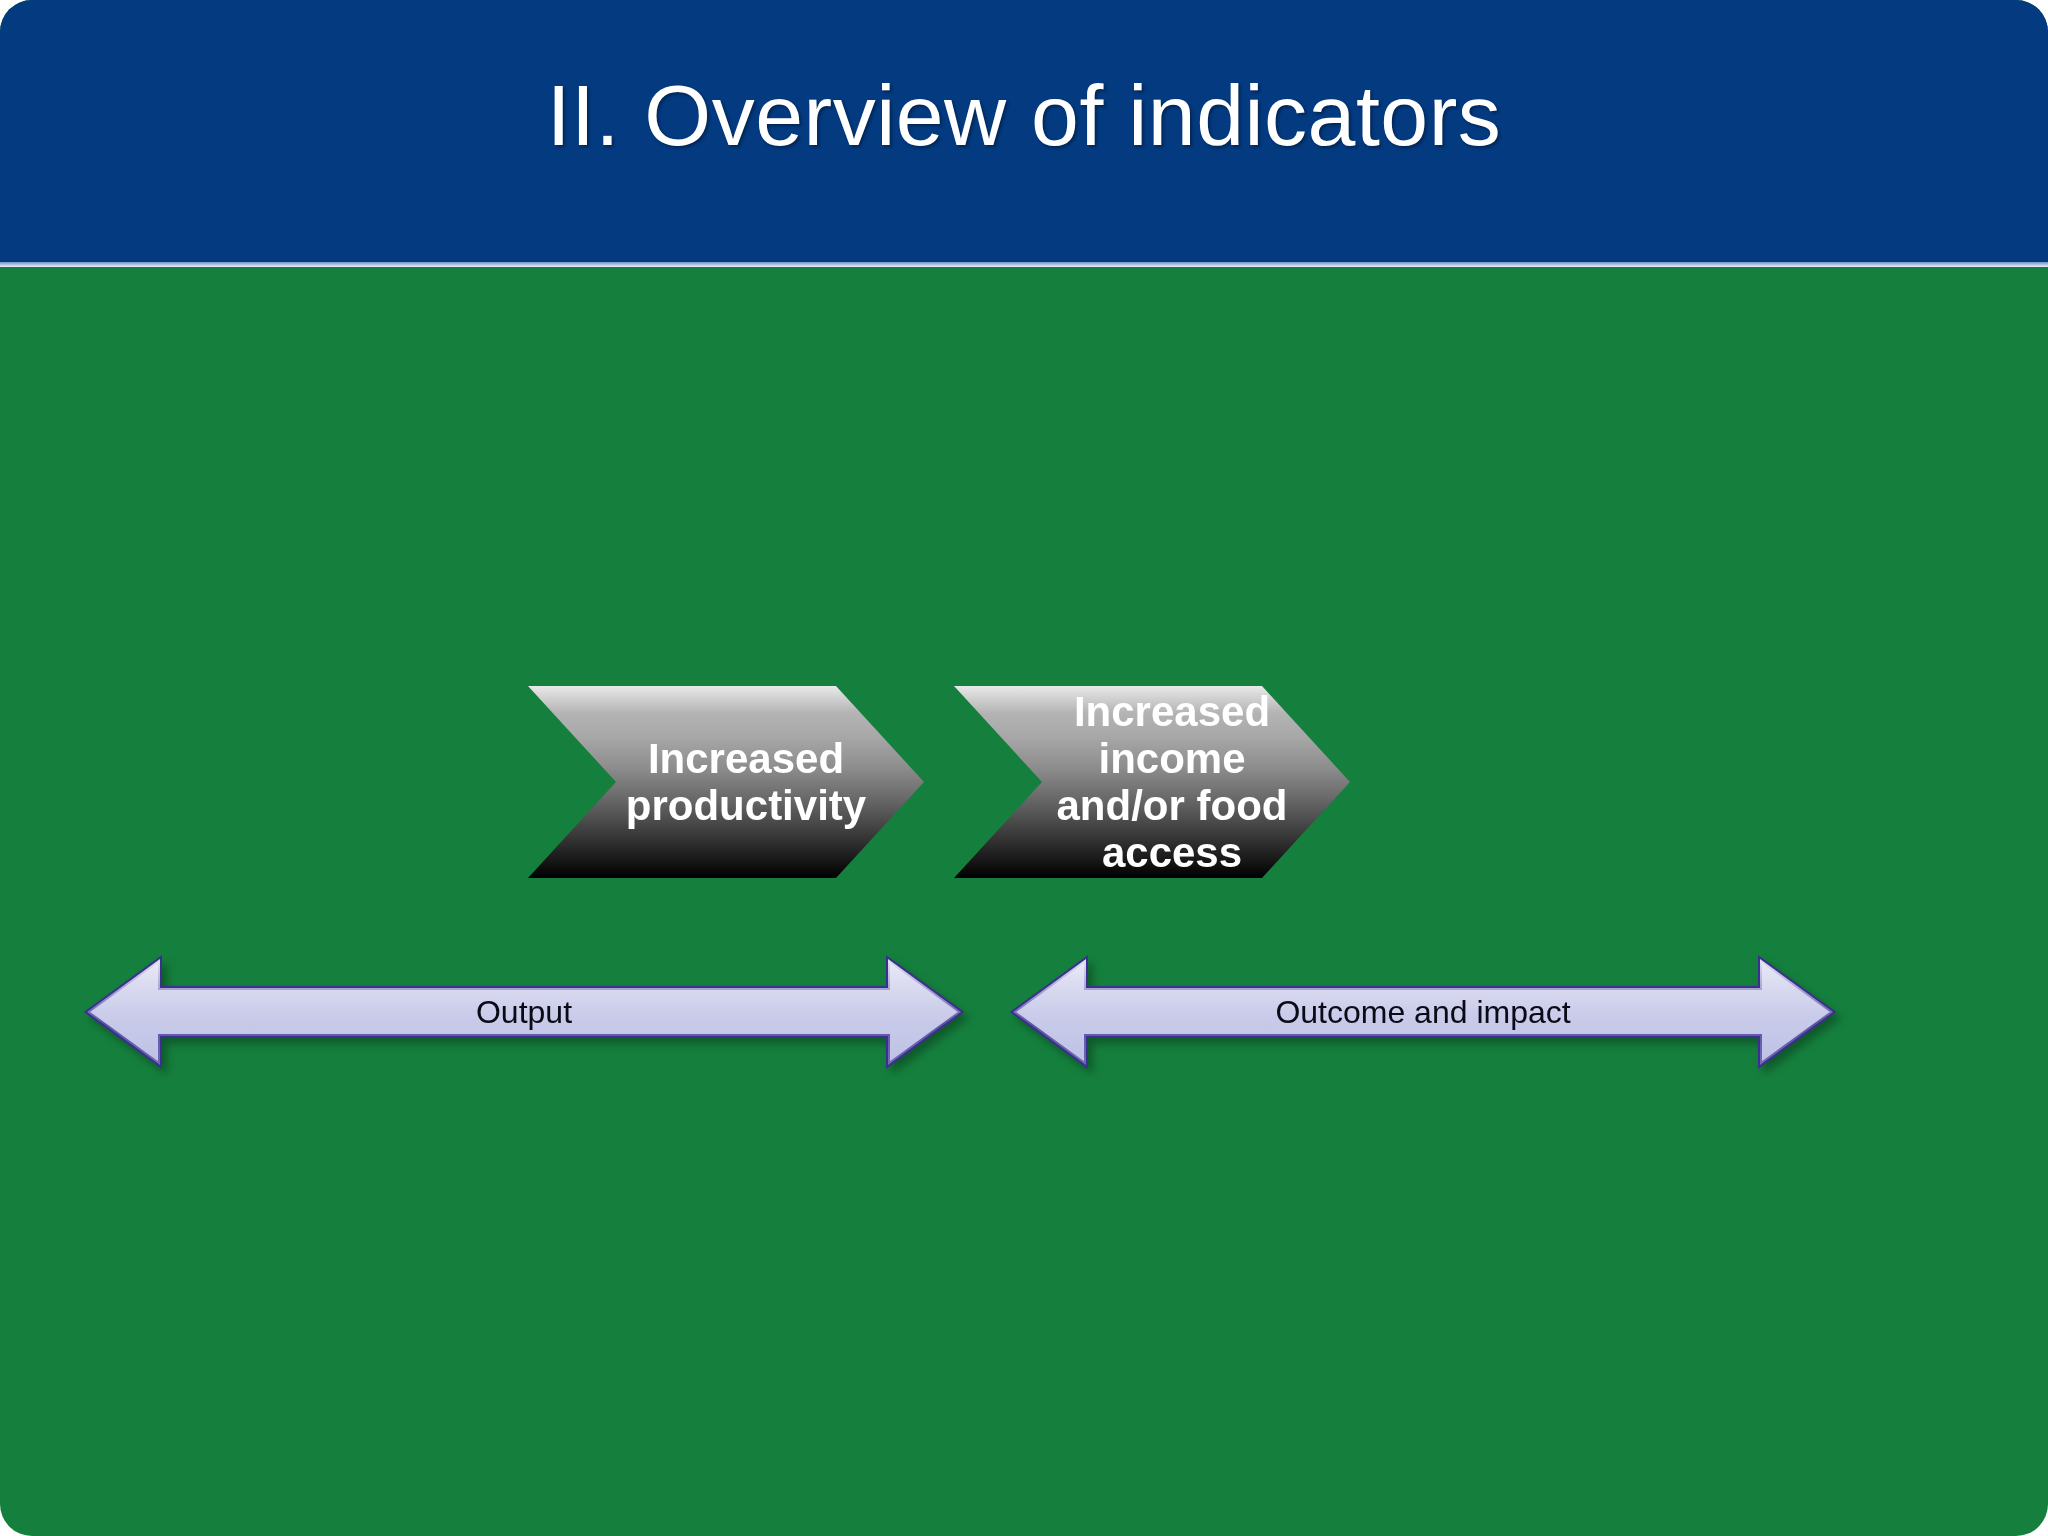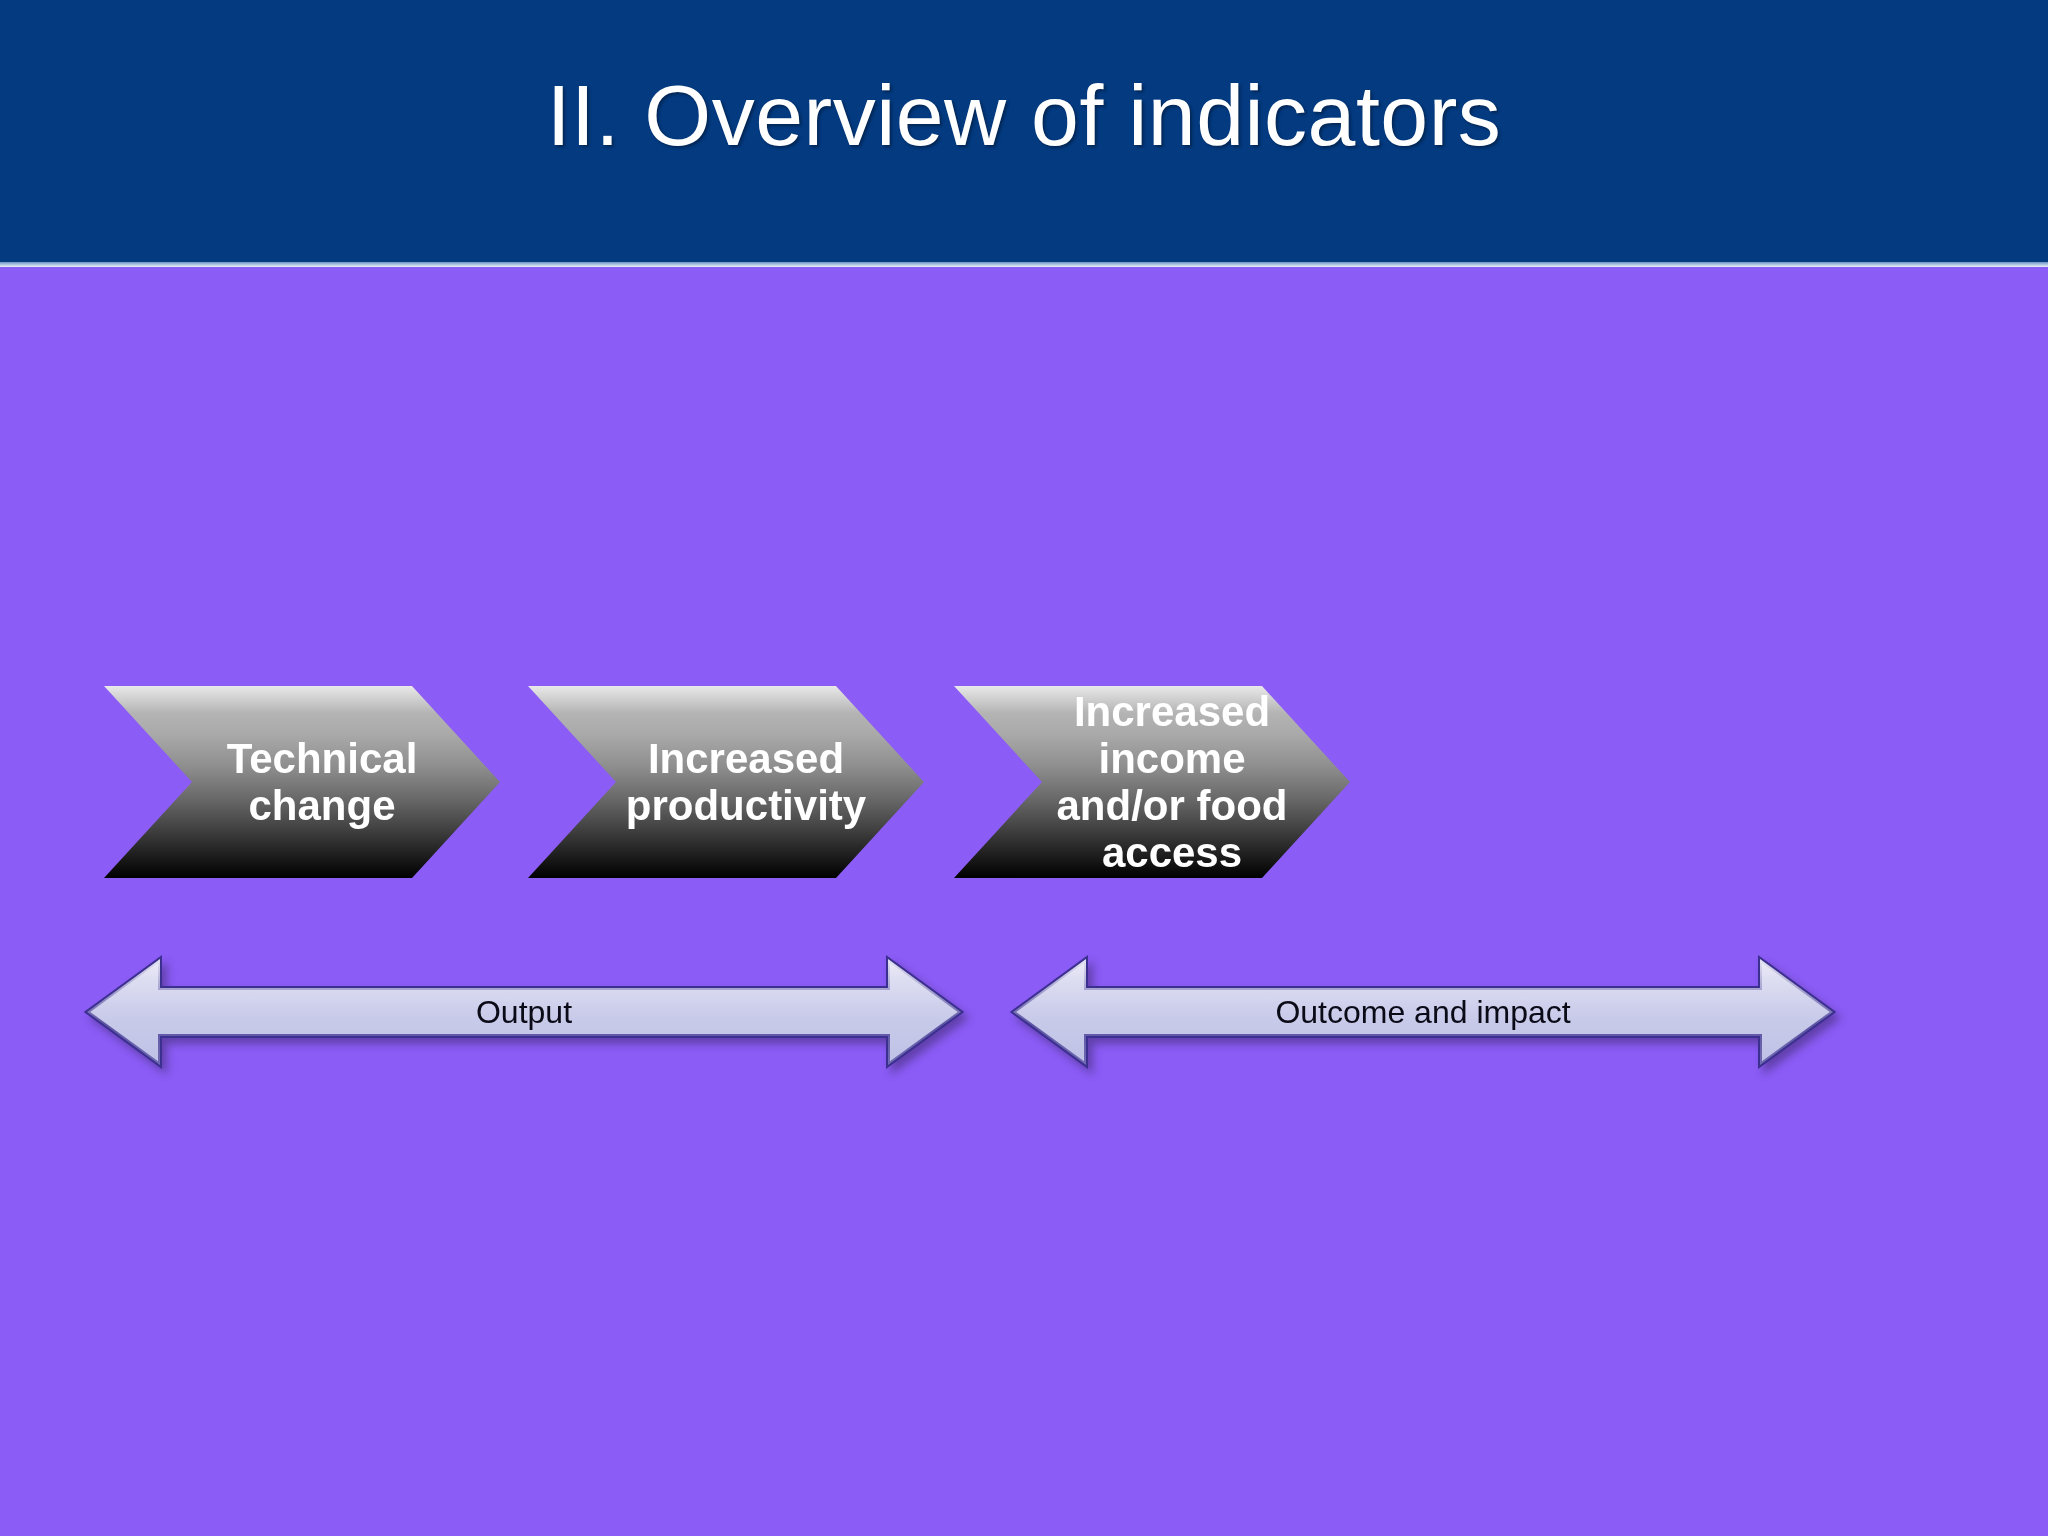--- a/index.html
+++ b/index.html
@@ -7,22 +7,23 @@
     padding: 0;
     background: #ffffff;
   }
   body {
     font-family: "Liberation Sans", sans-serif;
   }
   #slide {
     position: relative;
     width: 2048px;
     height: 1536px;
-    background: #8b5cf6;
+    background: #15803d;
     overflow: hidden;
+    border-radius: 32px;
   }
 
   
   #header-band {
     position: absolute;
     left: 0;
     top: 0;
     width: 2048px;
     height: 262px;
     background: #033a80;
@@ -136,24 +137,20 @@
 <body>
 
 <div id="slide">
 
   <div id="header-band"></div>
   <div id="header-underline"></div>
   <div id="slide-title">II. Overview of indicators</div>
 
   <div id="chevron-row">
 
-    <div class="chevron" id="chevron-1">
-      <span class="chev-label">Technical
-change</span>
-    </div>
 
     <div class="chevron" id="chevron-2">
       <span class="chev-label">Increased
 productivity</span>
     </div>
 
     <div class="chevron" id="chevron-3">
       <span class="chev-label">Increased
 income
 and/or food

